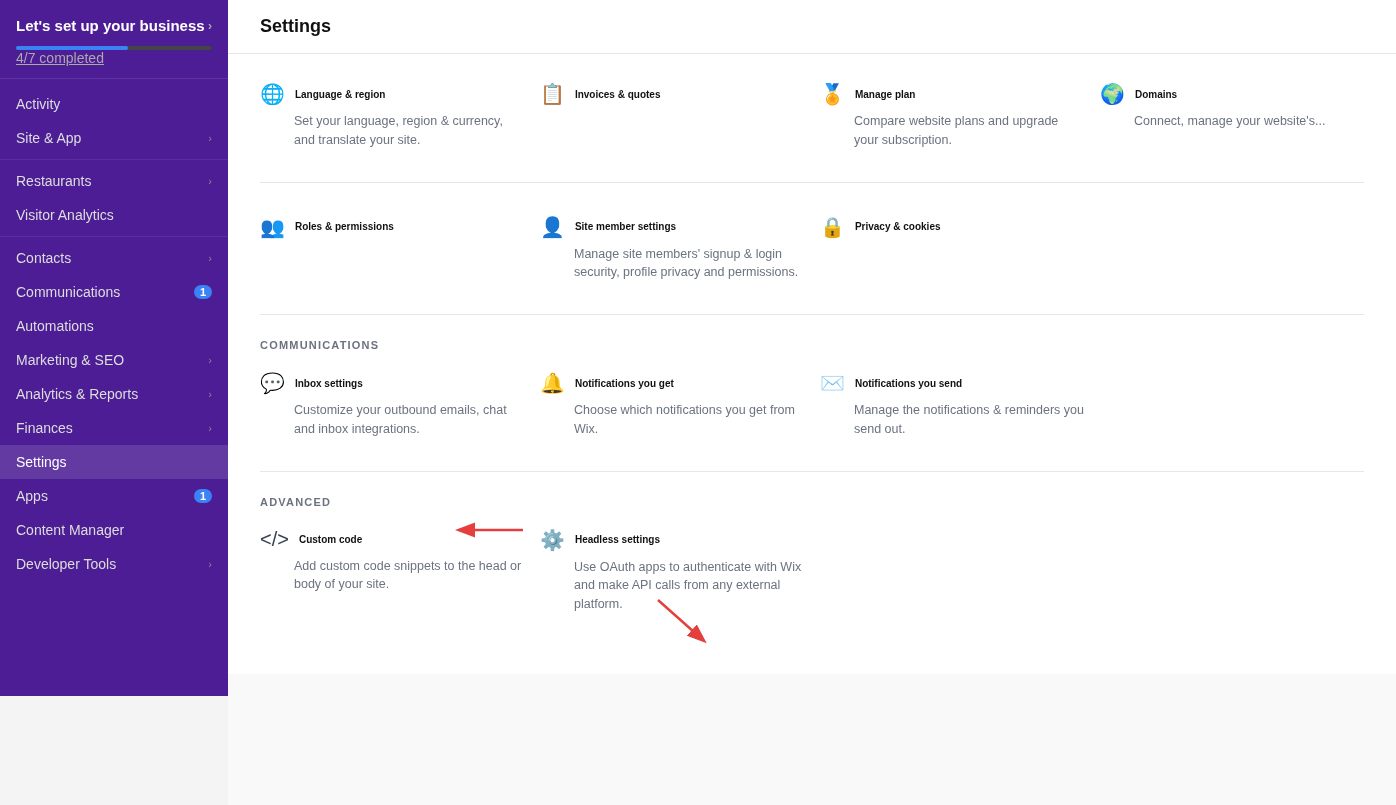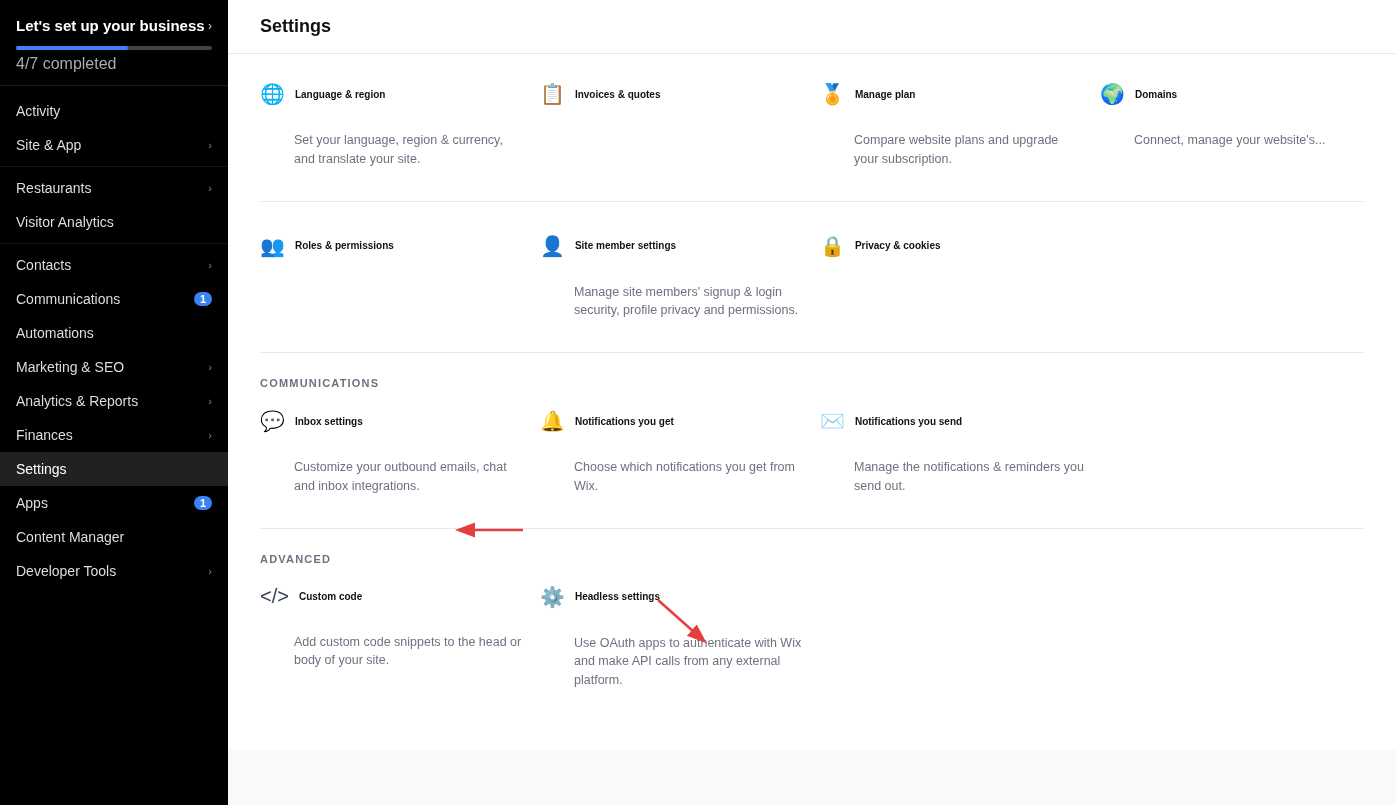--- a/index.html
+++ b/index.html
@@ -2,25 +2,25 @@
 <html><head>
   <meta charset="utf-8">
   <style>
     * { box-sizing: border-box; margin: 0; padding: 0; }
     body { font-family: 'Helvetica Neue', Arial, sans-serif; display: flex; height: 805px; overflow: hidden; background: #f4f4f4; }
 
     
     .sidebar {
       width: 228px;
       min-width: 228px;
-      background: #000000;
+      background: #4c1d95;
       color: #fff;
       display: flex;
       flex-direction: column;
-      height: 805px;
+      height: 696px;
       overflow-y: auto;
       overflow-x: hidden;
     }
     .sidebar-top {
       padding: 16px 16px 12px 16px;
       border-bottom: 1px solid rgba(255,255,255,0.1);
     }
     .sidebar-title {
       font-size: 15px;
       font-weight: 700;
@@ -40,23 +40,23 @@
       height: 4px;
       background: #444;
       border-radius: 2px;
     }
     .progress-bar-fill {
       height: 100%;
       background: #3b82f6;
       border-radius: 2px;
     }
     .progress-label {
-      font-size: 16px;
+      font-size: 14px;
       color: #aaa;
-      margin-top: 5px;
+      text-decoration: underline;
     }
 
     .sidebar-nav {
       flex: 1;
       padding: 8px 0;
     }
     .nav-item {
       display: flex;
       align-items: center;
       justify-content: space-between;
@@ -158,21 +158,20 @@
     .settings-card-title {
       font-size: 10px;
       font-weight: 700;
       color: #111;
     }
     .settings-card-desc {
       font-size: 12.5px;
       color: #6b7280;
       line-height: 1.5;
       padding-left: 34px;
-      margin-top: 19px;
     }
 
     .page-wrapper {
       position: relative;
       display: flex;
       flex: 1;
       overflow: hidden;
     }
 
     

